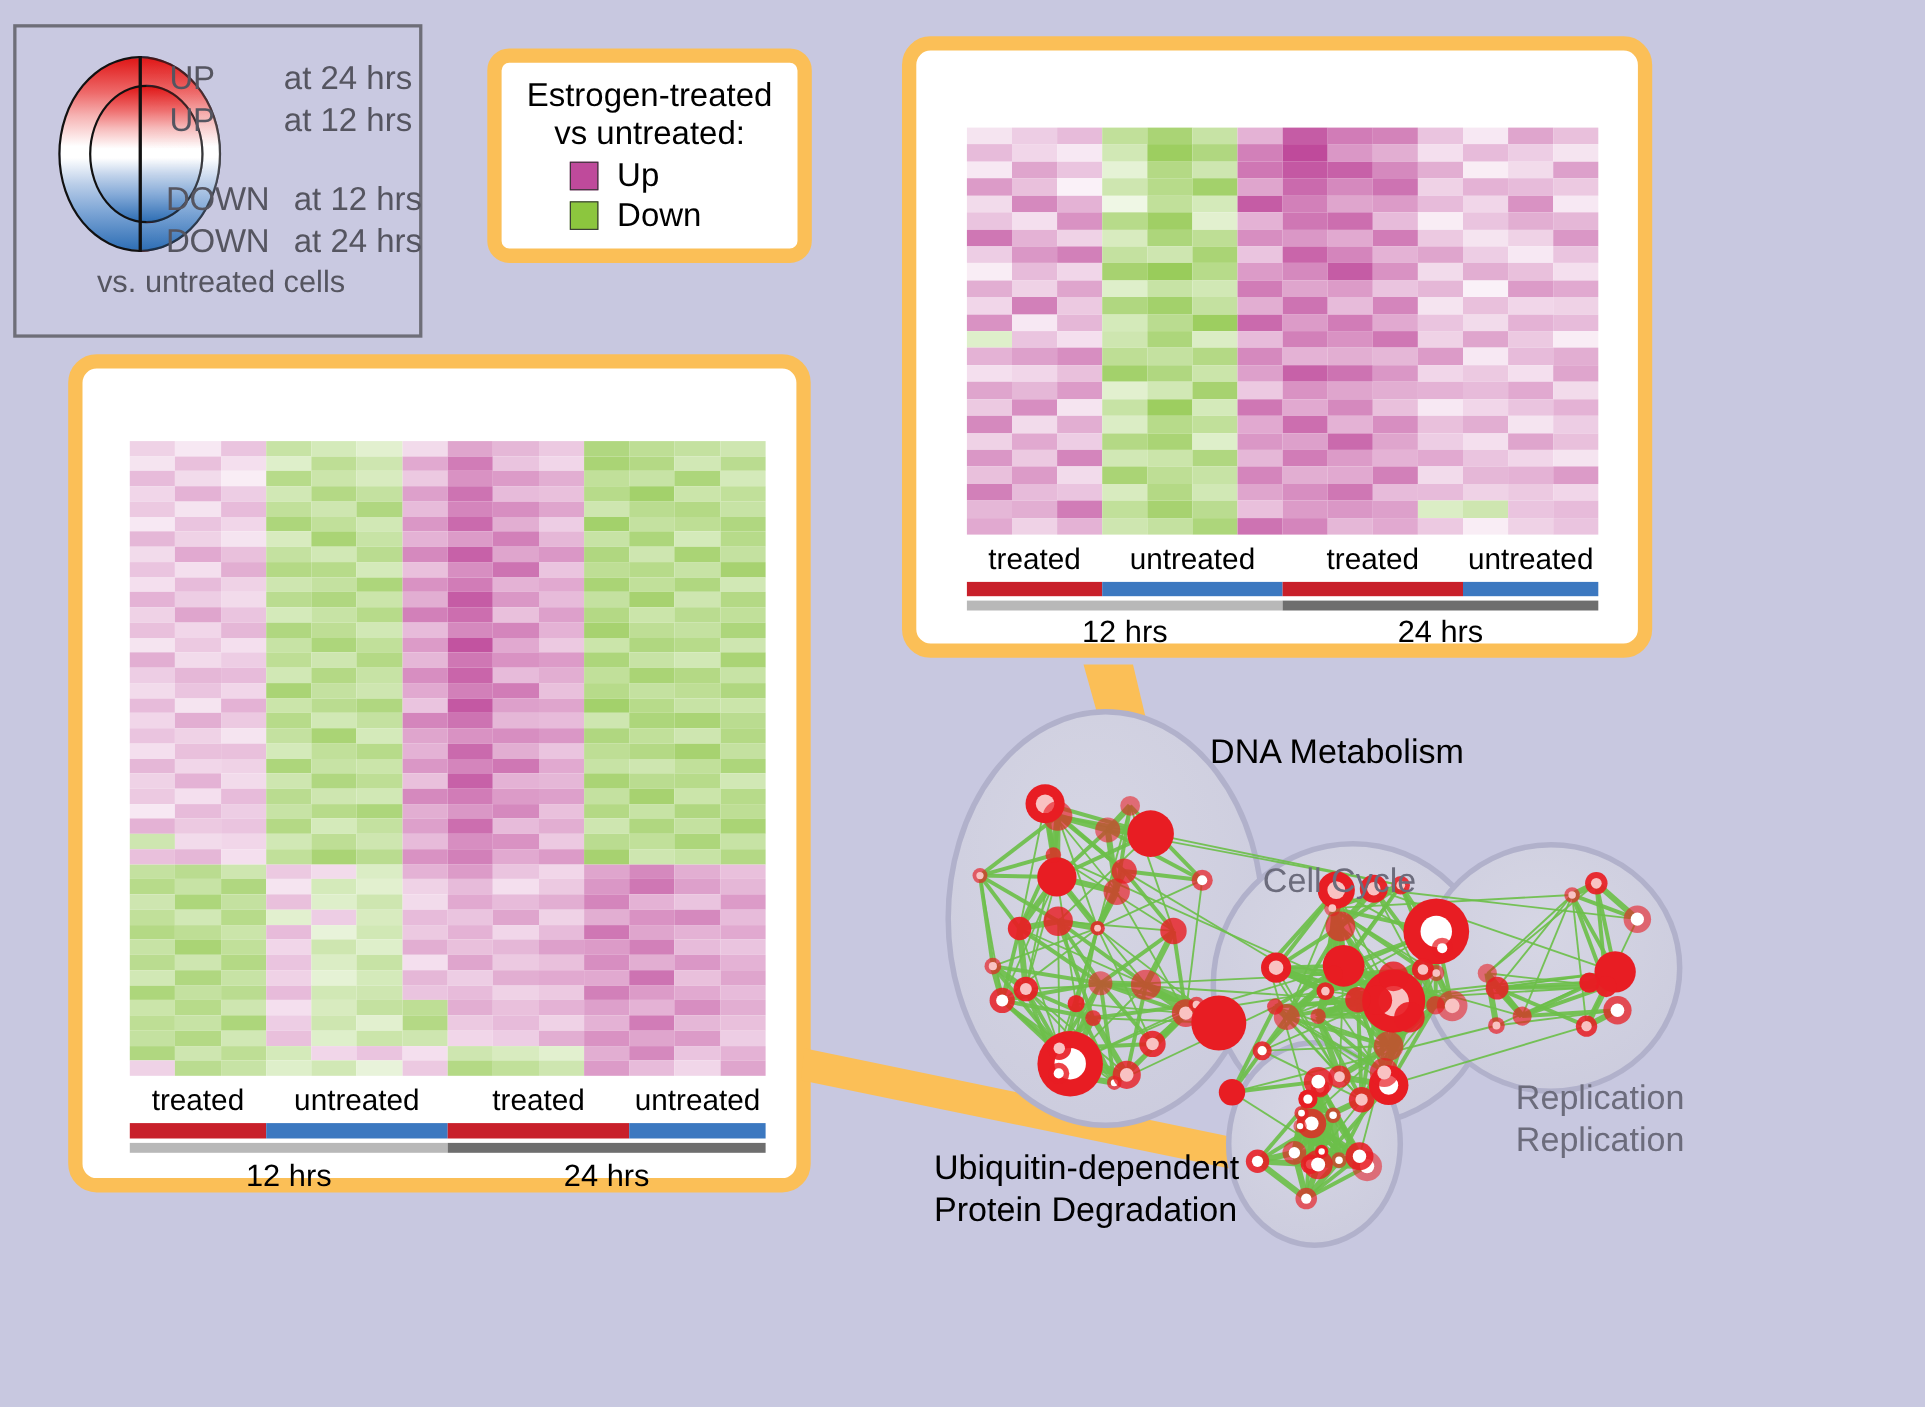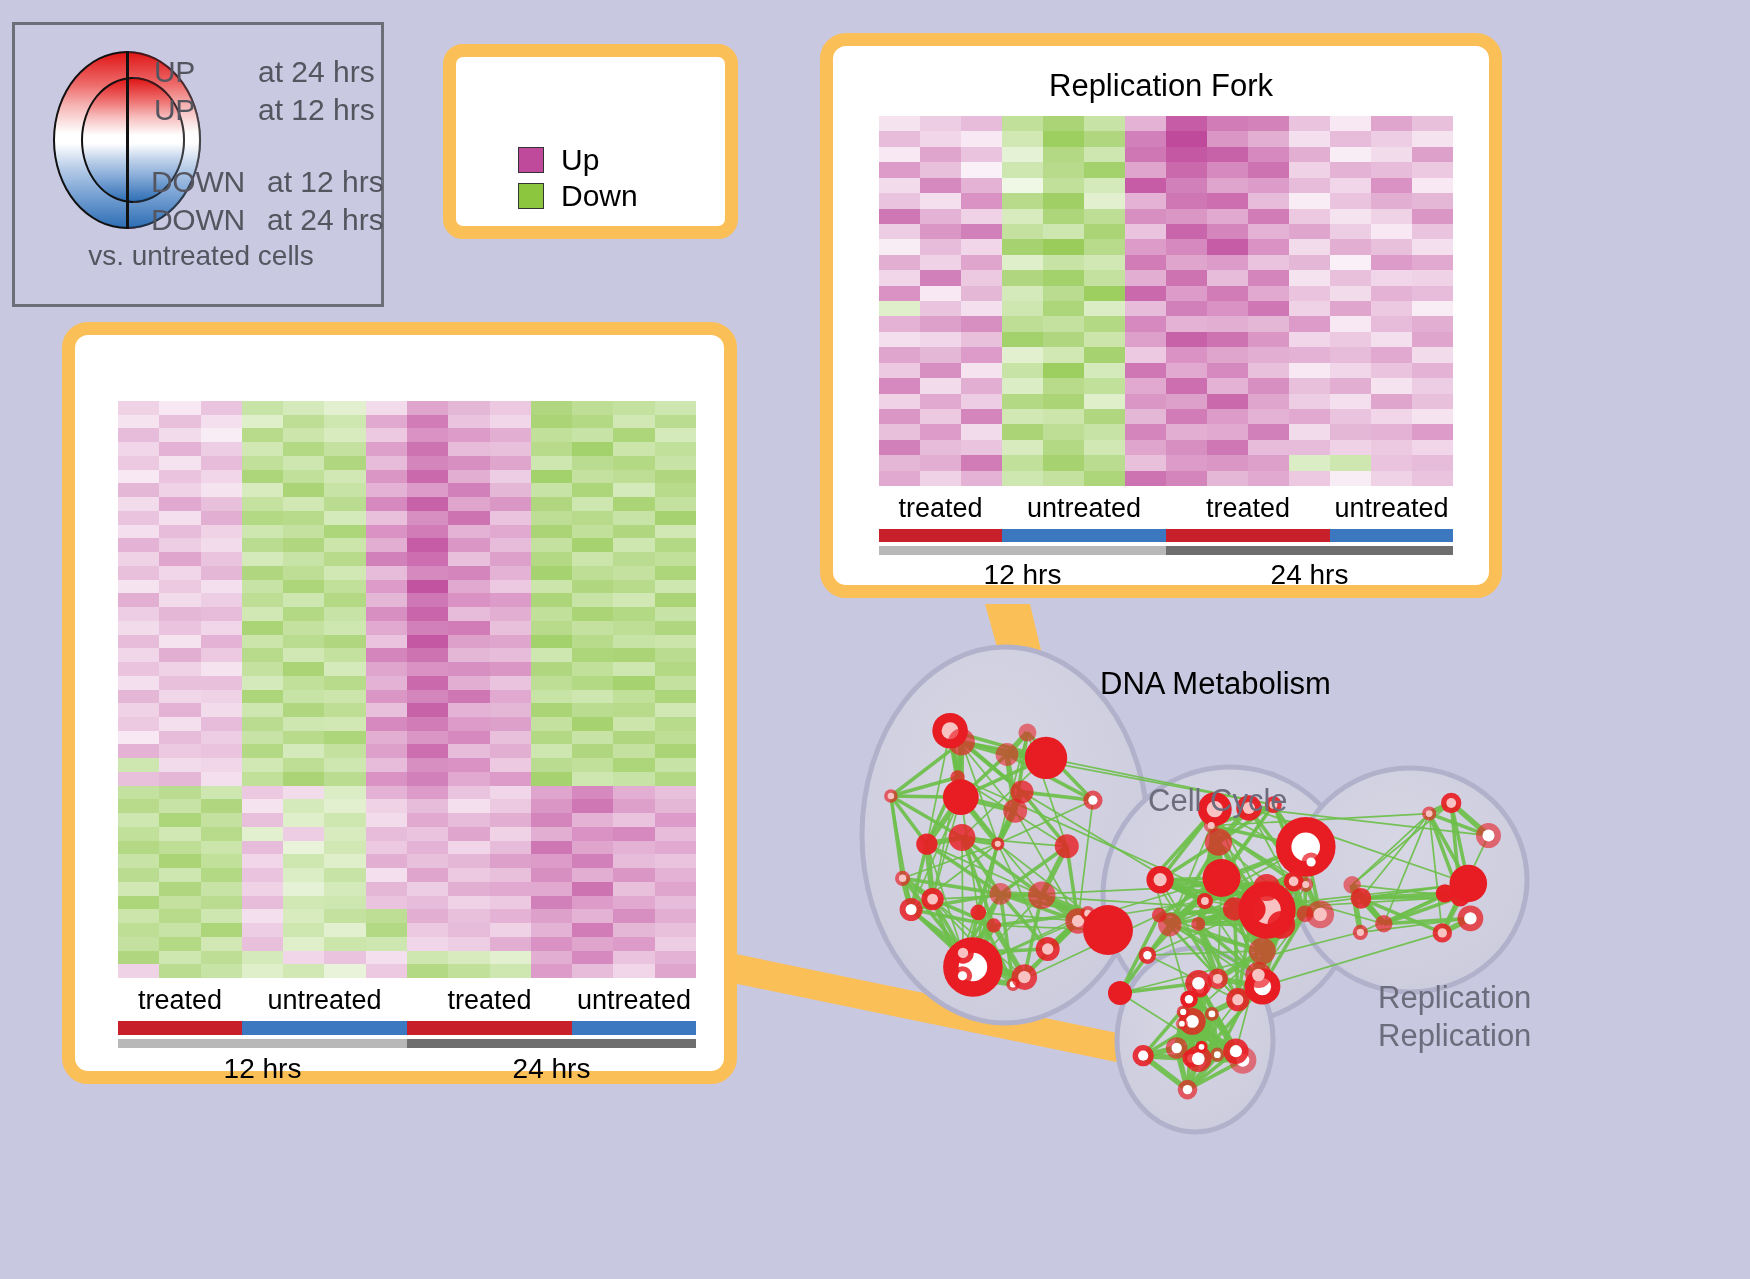--- a/index.html
+++ b/index.html
@@ -128,32 +128,35 @@
 
     <div class="wheel-lab" style="left:136px;top:178px;">DOWN</div>
     <div class="wheel-time" style="left:252px;top:178px;">at 24 hrs</div>
 
     <div id="wheel-foot">
       <div>vs. untreated cells</div>
     </div>
   </div>
 
   <div class="opanel nosel" id="legend-panel">
+    <div class="ltxt">
+      <div>Estrogen-treated</div>
+      <div>vs untreated:</div>
+    </div>
     <div class="lrow" style="left:62px;top:86px;">
       <span class="lswatch" style="background:#bf4a9b;"></span>
       <span>Up</span>
     </div>
     <div class="lrow" style="left:62px;top:122px;">
       <span class="lswatch" style="background:#8cc63e;"></span>
       <span>Down</span>
     </div>
   </div>
 
   <div class="opanel nosel" id="panel-rf" style="left:820px;top:33px;width:682px;height:565px;">
-    <div class="ptitle" style="top:22px;">Replication Fork</div>
     <div class="hm" id="hm-rf" style="left: 46px; top: 70px; width: 574px; height: 370px; grid-template-columns: repeat(14, 1fr); grid-template-rows: repeat(24, 1fr);">
         <i style="background:rgb(245,228,240)"></i>
         <i style="background:rgb(237,205,228)"></i>
         <i style="background:rgb(231,187,218)"></i>
         <i style="background:rgb(193,224,154)"></i>
         <i style="background:rgb(170,212,117)"></i>
         <i style="background:rgb(199,227,165)"></i>
         <i style="background:rgb(228,178,213)"></i>
         <i style="background:rgb(197,92,165)"></i>
         <i style="background:rgb(209,124,183)"></i>
@@ -1676,14 +1679,18 @@
         <circle cx="1120.0" cy="993.0" r="12.0" fill="#e81d23" fill-opacity="1.00"></circle>
       </g>
   </svg>
 
   <div class="netlabel nosel" id="lab-dna">DNA Metabolism</div>
   <div class="netlabel nosel" id="lab-cc">Cell Cycle</div>
   <div class="netlabel nosel" id="lab-mt">
     <div>Replication</div>
     <div>Replication</div>
   </div>
+  <div class="netlabel nosel" id="lab-ub">
+    <div>Ubiquitin-dependent</div>
+    <div>Protein Degradation</div>
+  </div>
 
 </div>
 
 </body></html>

